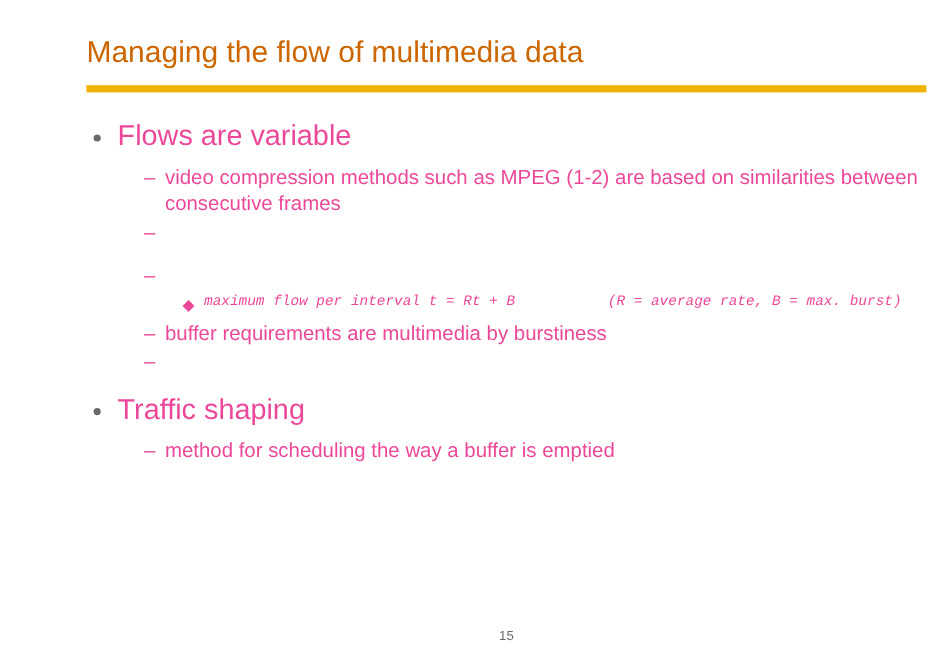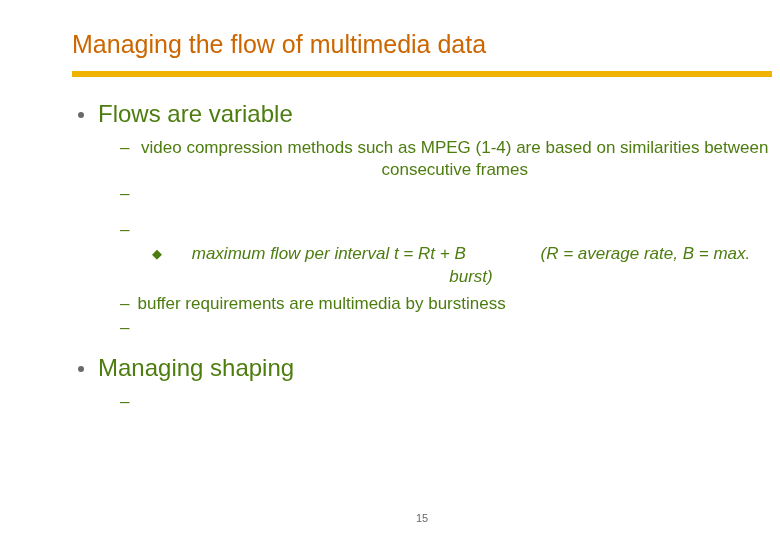--- a/index.html
+++ b/index.html
@@ -1,53 +1,53 @@
 <!DOCTYPE html>
 <html><head>
 <meta charset="utf-8">
 <style>
   * { margin: 0; padding: 0; box-sizing: border-box; }
   html, body { width: 780px; height: 540px; background: #fff; font-family: Arial, Helvetica, sans-serif; }
   .slide { width: 780px; height: 540px; position: relative; padding: 30px 40px 0 40px; margin-left: 32px; }
   .title { color: #cc6600; font-size: 25px; font-weight: 400; margin-bottom: 12px; letter-spacing: 0px; }
   .hr { height: 6px; background: #f0b400; margin-bottom: 22px; }
-  .content { color: #4d7c0f; text-align: center; }
+  .content { color: #ec4899; }
   .bullet1 { display: flex; align-items: flex-start; margin-top: 6px; }
   .bullet1 .dot { width: 6px; height: 6px; background: #696969; border-radius: 50%; margin: 13px 14px 0 6px; flex: none; }
   .bullet1 .txt { font-size: 24px; line-height: 1.25; }
   .dash-group { margin: 8px 0 14px 0; }
   .dash { display: flex; align-items: flex-start; margin: 2px 0 2px 48px; }
   .dash .m { flex: none; font-size: 17px; line-height: 1.3; margin-right: 8px; }
   .dash .txt { font-size: 17px; line-height: 1.3; }
   .dia-group { margin: 2px 0 4px 0; }
   .dia { display: flex; align-items: flex-start; margin: 2px 0 2px 80px; }
   .dia .m { flex: none; font-size: 13px; line-height: 1.35; margin: 2px 8px 0 0; }
-  .dia .txt { font-size: 17px; font-style: italic; line-height: 1.35; }
+  .dia .txt { font-size: 12px; font-style: italic; line-height: 1.35; font-family: Liberation Mono, monospace; }
   .dia .side { font-style: italic; margin-left: 70px; }
-  .pagenum { position: absolute; bottom: 16px; left: 50%; transform: translateX(-50%); font-size: 11px; color: #696969; }
+  .pagenum { position: absolute; bottom: 4px; left: 50%; transform: translateX(-50%); font-size: 11px; color: #696969; }
   .ast { position: absolute; right: 8px; bottom: 6px; font-size: 20px; color: #000; }
 </style>
 </head>
 <body>
 
 <div class="slide">
 
   <div class="title">Managing the flow of multimedia data</div>
   <div class="hr"></div>
 
   <div class="content">
 
     <div class="bullet1">
       <span class="dot"></span>
       <span class="txt">Flows are variable</span>
     </div>
     <div class="dash-group">
       <div class="dash">
         <span class="m">–</span>
-        <span class="txt">video compression methods such as MPEG (1-4) are based on similarities between consecutive frames</span>
+        <span class="txt">video compression methods such as MPEG (1-2) are based on similarities between consecutive frames</span>
       </div>
       <div class="dash">
         <span class="m">–</span>
       </div>
     </div>
 
     <div class="dash-group">
       <div class="dash">
         <span class="m">–</span>
       </div>
@@ -64,25 +64,26 @@
         <span class="m">–</span>
         <span class="txt">buffer requirements are multimedia by burstiness</span>
       </div>
       <div class="dash">
         <span class="m">–</span>
       </div>
     </div>
 
     <div class="bullet1">
       <span class="dot"></span>
-      <span class="txt">Managing shaping</span>
+      <span class="txt">Traffic shaping</span>
     </div>
     <div class="dash-group">
       <div class="dash">
         <span class="m">–</span>
+        <span class="txt">method for scheduling the way a buffer is emptied</span>
       </div>
     </div>
 
   </div>
 
   <div class="pagenum">15</div>
   <div class="ast">*</div>
 </div>
 
 </body></html>

